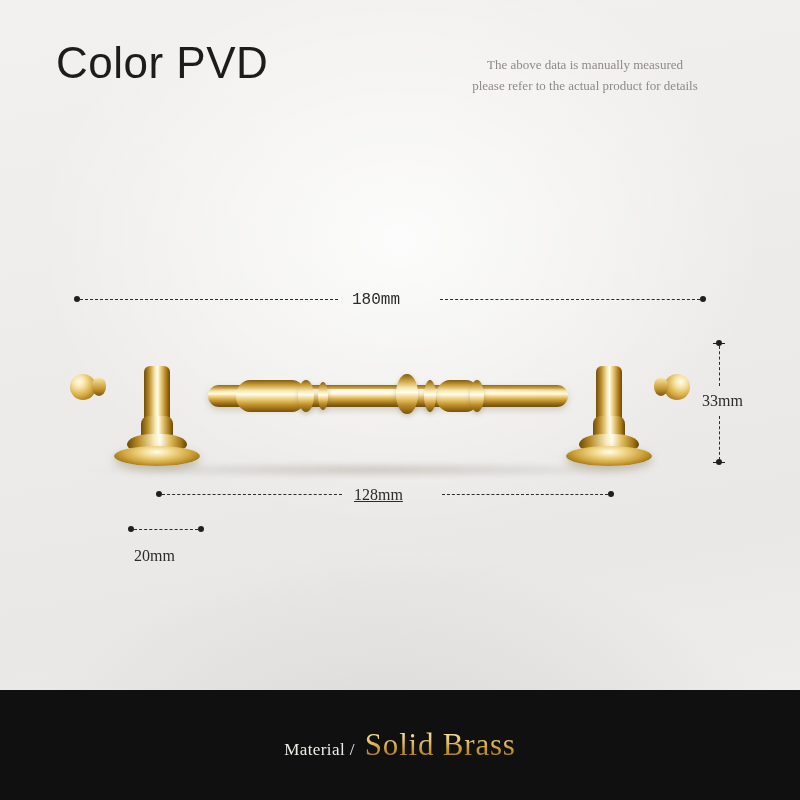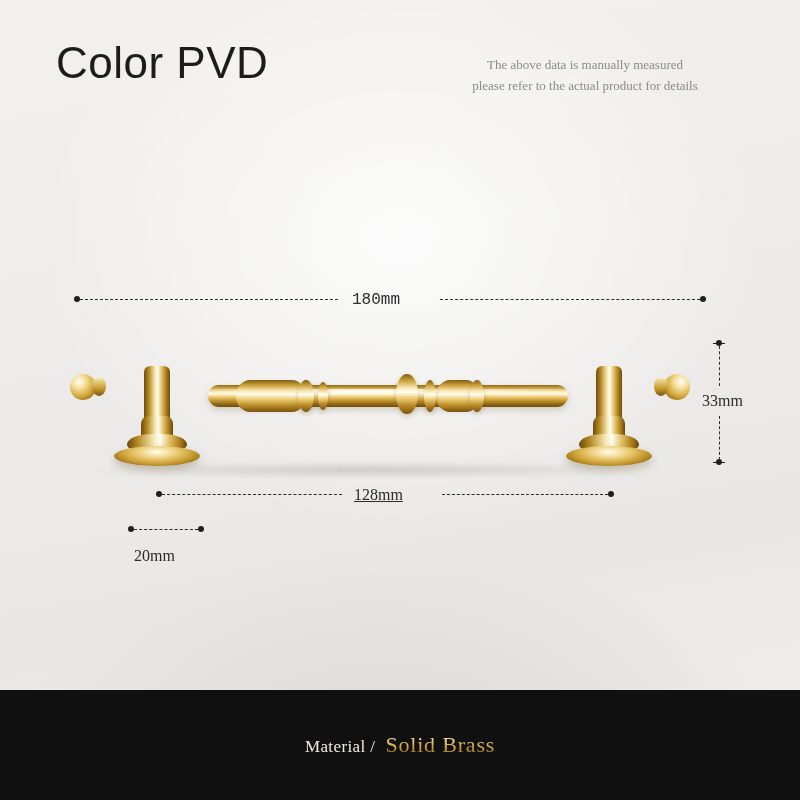--- a/index.html
+++ b/index.html
@@ -278,21 +278,21 @@
     align-items: baseline;
     gap: 10px;
   }
   .fkey {
     color: #efece7;
     font-size: 17px;
     font-family: "Liberation Serif", serif;
     letter-spacing: .4px;
   }
   .fval {
-    font-size: 22px;
+    font-size: 31px;
     letter-spacing: .8px;
     font-family: "Liberation Serif", serif;
     background: linear-gradient(to bottom, #fdf3cc 0%, #e7c56f 38%, #c79a33 62%, #8f671a 100%);
     -webkit-background-clip: text;
     background-clip: text;
     color: #d7ab48;
     -webkit-text-fill-color: transparent;
   }
 </style>
 </head>

